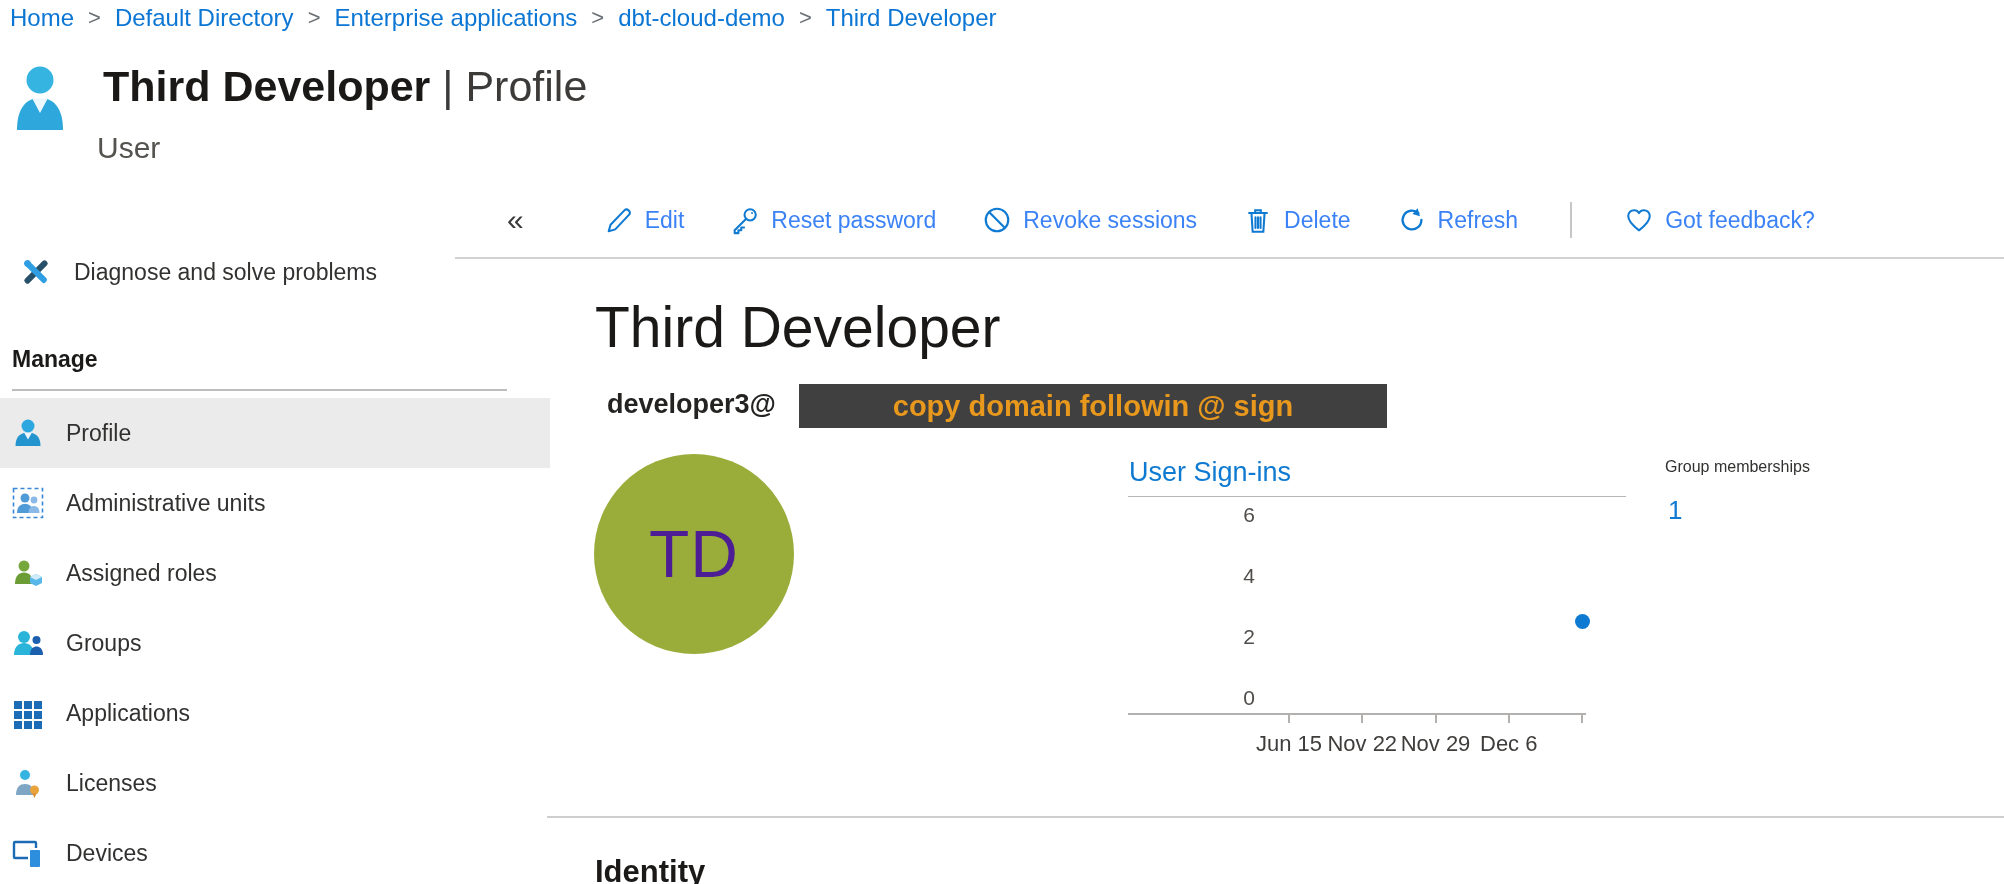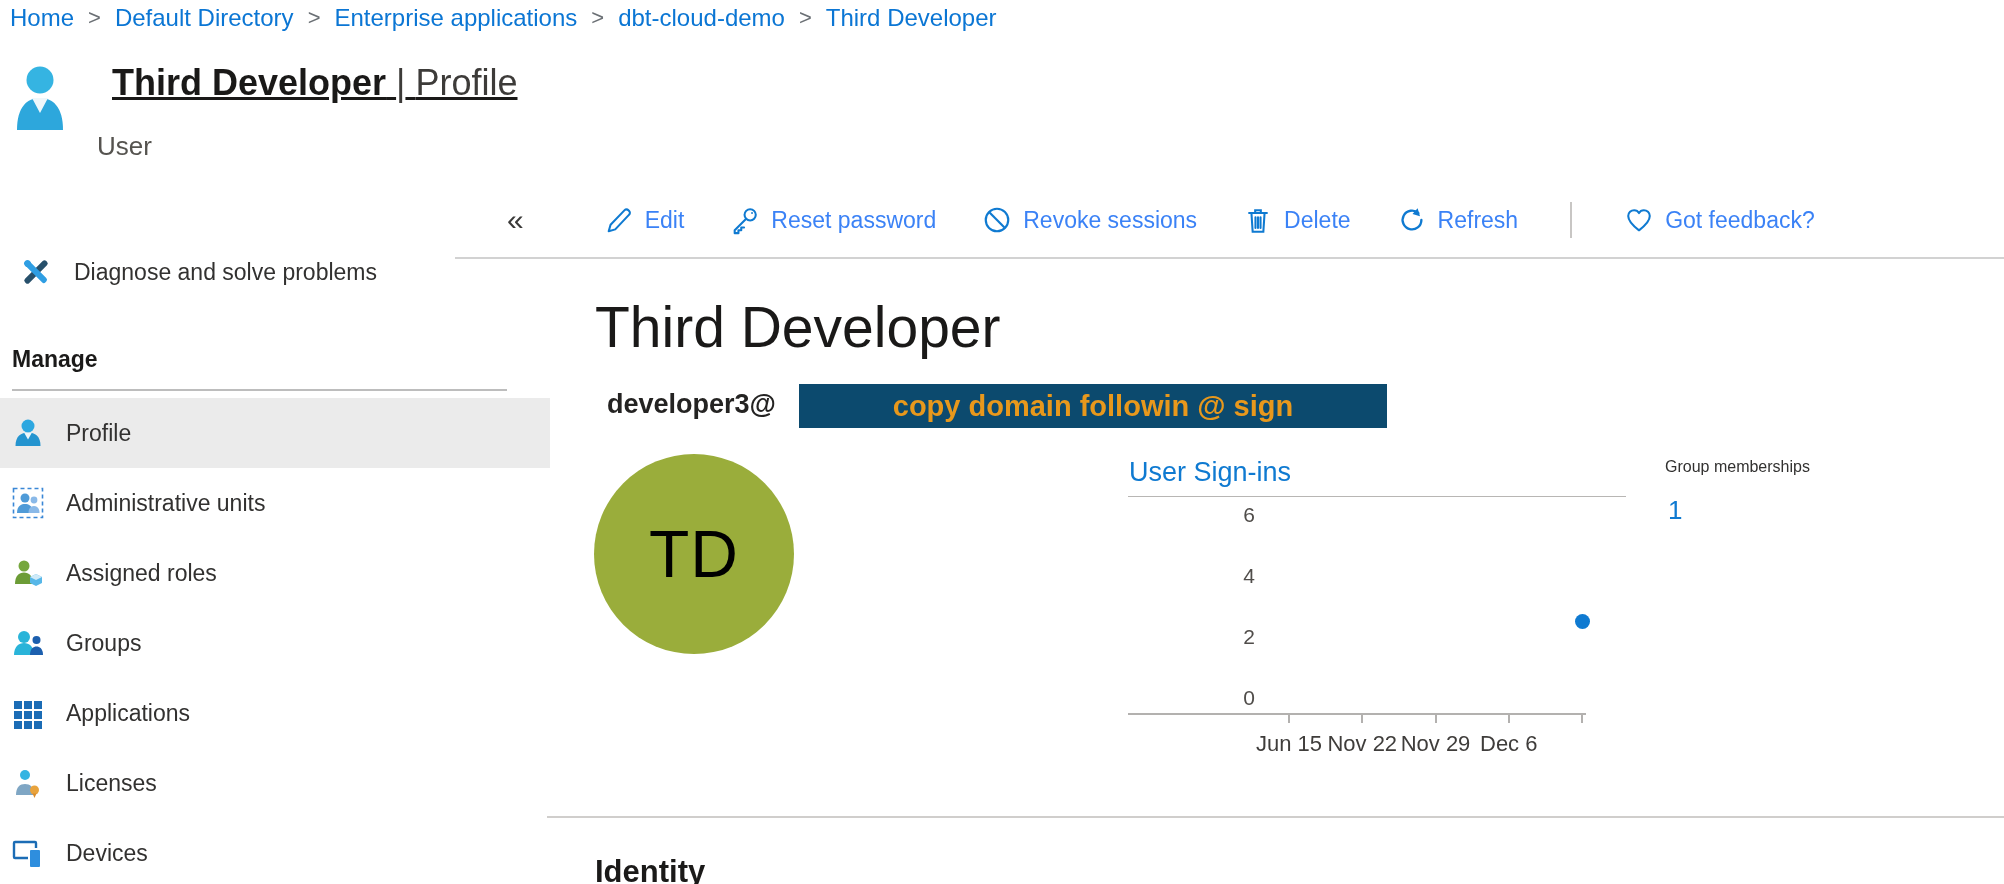--- a/index.html
+++ b/index.html
@@ -7,24 +7,24 @@
          font-family:"Liberation Sans",sans-serif;color:#323130;}
 
   
   .breadcrumb{position:absolute;left:10px;top:4px;display:flex;align-items:center;gap:14px;
               font-size:24px;white-space:nowrap;}
   .crumb{color:#0b76d4;cursor:pointer;}
   .crumb-sep{color:#6b7075;font-size:22px;}
 
   
   .hdr-icon{position:absolute;left:14px;top:64px;width:52px;height:68px;}
-  .hdr-title{position:absolute;left:112px;top:62px;font-size:36px;color:#1a1918;white-space:nowrap;text-decoration:underline;}
+  .hdr-title{position:absolute;left:103px;top:62px;font-size:43px;color:#1a1918;white-space:nowrap;}
   .hdr-title .bold{font-weight:700;}
   .hdr-title .suffix{font-weight:400;color:#3d3b39;}
-  .hdr-sub{position:absolute;left:97px;top:131px;font-size:26px;color:#55534f;}
+  .hdr-sub{position:absolute;left:97px;top:131px;font-size:30px;color:#55534f;}
 
   
   .sidebar{position:absolute;left:0;top:150px;width:550px;height:734px;}
   .diagnose{position:absolute;left:0;top:100px;width:550px;height:44px;display:flex;align-items:center;cursor:pointer;margin-left:8px;}
   .manage{position:absolute;left:12px;top:196px;font-size:23px;font-weight:700;color:#1b1a19;}
   .side-sep{position:absolute;left:12px;top:239px;width:495px;height:2px;background:#bdbdbd;}
   .menu{position:absolute;left:0;top:248px;width:550px;}
   .srow{height:70px;display:flex;align-items:center;cursor:pointer;}
   .srow.selected{background:#ebebeb;}
   .sicon{width:32px;height:32px;margin-left:12px;margin-right:22px;flex:0 0 32px;}
@@ -42,21 +42,21 @@
 
   
   .h1{position:absolute;left:595px;top:294px;font-size:57px;font-weight:400;color:#1a1918;white-space:nowrap;}
   .email-label{position:absolute;left:595px;top:389px;font-size:27px;font-weight:700;color:#242322;white-space:nowrap;margin-left:12px;}
   .redaction{position:absolute;left:799px;top:384px;width:588px;height:44px;background:#174f5e;
              display:flex;align-items:center;justify-content:center;}
   .redaction span{font-size:29px;font-weight:700;color:#e8981c;white-space:nowrap;}
 
   .avatar{position:absolute;left:594px;top:454px;width:200px;height:200px;border-radius:50%;
           background:#9aad3b;display:flex;align-items:center;justify-content:center;}
-  .avatar span{font-size:66px;color:#000000;letter-spacing:1px;}
+  .avatar span{font-size:66px;color:#4c1d95;letter-spacing:1px;}
 
   
   .chart{position:absolute;left:1128px;top:455px;width:510px;height:330px;}
   .chart-title{position:absolute;left:1px;top:2px;font-size:27px;color:#0f7ad1;cursor:pointer;}
   .chart-title-underline{position:absolute;left:0;top:41px;width:498px;height:1px;background:#b8b6b4;}
   .ytick{position:absolute;left:0;width:127px;text-align:right;font-size:21px;color:#504d4a;line-height:26px;}
   .xaxis{position:absolute;left:0;top:258px;width:458px;height:2px;background:#b3b1af;}
   .xtickmark{position:absolute;top:260px;width:2px;height:8px;background:#b3b1af;}
   .xlabel{position:absolute;top:276px;width:130px;text-align:center;font-size:22px;color:#3f3d3b;white-space:nowrap;}
   .dot{position:absolute;width:15px;height:15px;border-radius:50%;background:#0f7ad1;}
@@ -245,21 +245,21 @@
         </svg>
         <span class="clabel">Got feedback?</span>
       </div>
 
     </div>
   </div>
 
   <div class="h1">Third Developer</div>
 
   <div class="email-label">developer3@</div>
-  <div class="redaction" style="background: #0c4a6e;">
+  <div class="redaction" style="background: #404040;">
     <span style="color: rgb(232, 152, 28);">copy domain followin @ sign</span>
   </div>
 
   <div class="avatar" style="background: rgb(154, 173, 59);">
     <span>TD</span>
   </div>
 
   <div class="chart">
     <div class="chart-title">User Sign-ins</div>
     <div class="chart-title-underline"></div>

